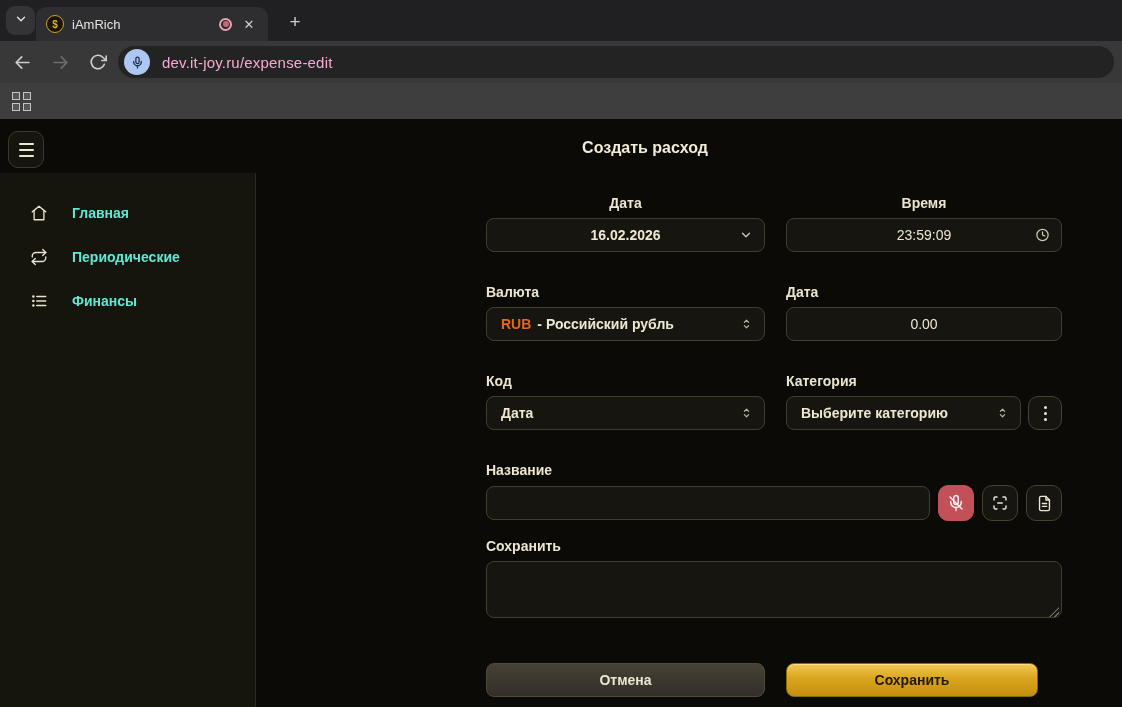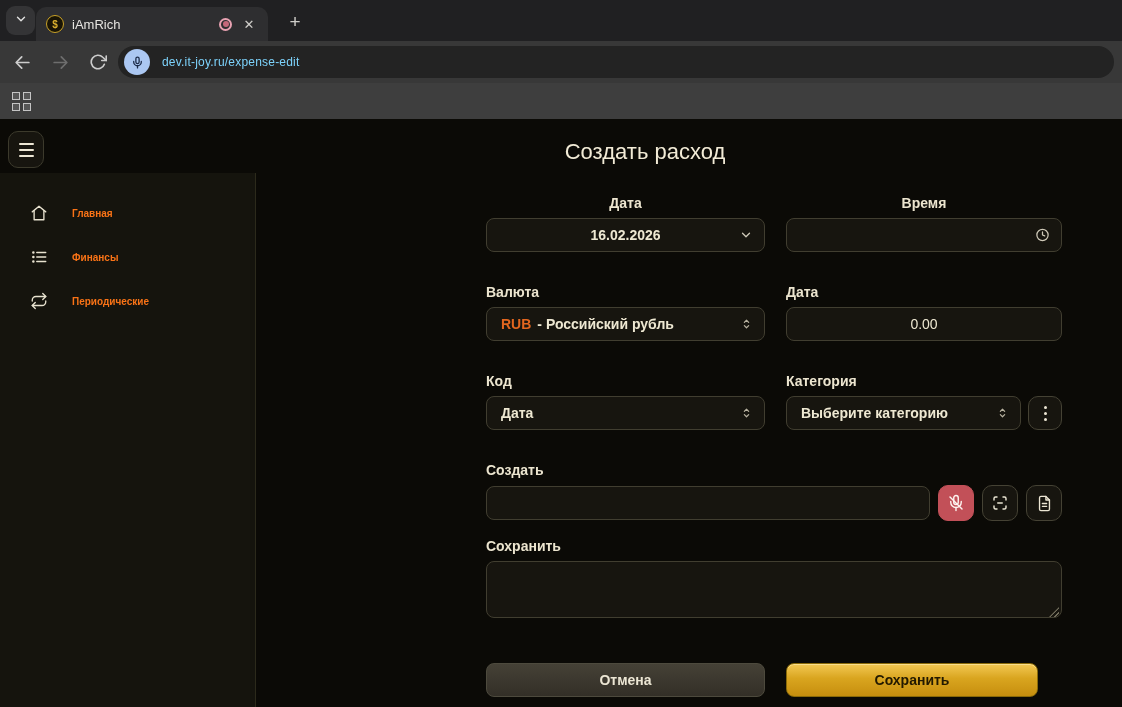--- a/index.html
+++ b/index.html
@@ -22,39 +22,39 @@
   .new-tab-btn { position:absolute; left:283px; top:10px; width:24px; height:24px; color:#cfcdc9; font-size:19px;
     display:flex; align-items:center; justify-content:center; cursor:pointer; border-radius:50%; }
 
   .toolbar { position:relative; height:42px; background:#383838; display:flex; align-items:center; }
   .nav-btn { width:32px; height:32px; display:flex; align-items:center; justify-content:center; margin-left:6px; cursor:pointer; }
   .nav-btn svg { stroke:#cdcdcd; }
   .nav-btn.disabled svg { stroke:#6e6e6e; }
   .omnibox { position:absolute; left:118px; top:5px; width:996px; height:32px; background:#232323; border-radius:16px;
     display:flex; align-items:center; padding:0 6px; gap:12px; }
   .mic-badge { width:26px; height:26px; border-radius:50%; background:#abc7f2; display:flex; align-items:center; justify-content:center; cursor:pointer; }
-  .url-text { color:#7dd3fc; font-size:12px; letter-spacing:.2px; }
+  .url-text { color:#f9a8d4; font-size:15px; letter-spacing:.2px; }
 
   .bookmarks { height:36px; background:#3e3e3e; display:flex; align-items:center; padding-left:12px; }
   .apps-grid { display:grid; grid-template-columns:8px 8px; grid-template-rows:8px 8px; gap:3px; cursor:pointer; }
   .apps-grid span { width:8px; height:8px; border:1.5px solid #c4c4c4; background:#565656; }
 
   
   .page { position:relative; width:1122px; height:588px; background:#0b0a06; }
   .hamburger { position:absolute; left:8px; top:12px; width:36px; height:37px; background:#17150f;
     border:1px solid #3c3a2c; border-radius:10px; display:flex; flex-direction:column; align-items:center;
     justify-content:center; gap:4px; cursor:pointer; }
   .hamburger i { display:block; width:15px; height:2px; background:#ece6d4; border-radius:1px; }
   .page-title { position:absolute; left:645px; top:20px; transform:translateX(-50%); color:#f2ebd6;
-    font-size:22px; font-weight:400; white-space:nowrap; }
+    font-size:16px; font-weight:700; white-space:nowrap; }
 
   .sidebar { position:absolute; left:0; top:54px; width:256px; height:534px; background:#15140d; border-right:1px solid #2c2a1b; padding-top:18px; }
   .side-item { display:flex; align-items:center; gap:24px; height:44px; padding-left:30px; cursor:pointer; }
   .side-item svg { stroke:#e8e2cf; }
-  .side-item .lbl { color:#f97316; font-size:10px; font-weight:600; }
+  .side-item .lbl { color:#5eead4; font-size:14px; font-weight:600; }
 
   
   .form { position:absolute; left:486px; top:76px; width:576px; }
   .row2 { display:flex; gap:21px; margin-bottom:32px; }
   .col-a { width:279px; } .col-b { width:276px; }
   .f-label { display:block; color:#ece5cf; font-size:14px; font-weight:700; line-height:17px; margin-bottom:6px; }
   .f-label.center { text-align:center; }
   .field { position:relative; height:34px; background:#17150f; border:1px solid #413e30; border-radius:8px;
     display:flex; align-items:center; padding:0 14px; color:#eee8d2; font-size:14px; }
   .field.select { cursor:pointer; font-weight:600; }
@@ -165,57 +165,58 @@
     <div class="sidebar">
       <div class="side-item">
         <svg width="18" height="18" viewBox="0 0 24 24" fill="none" stroke-width="1.8" stroke-linecap="round" stroke-linejoin="round">
             <path d="M3 10.5 12 3l9 7.5"></path>
             <path d="M5.5 9v12h13V9"></path>
           </svg>
         <span class="lbl">Главная</span>
       </div>
       <div class="side-item">
         <svg width="18" height="18" viewBox="0 0 24 24" fill="none" stroke-width="1.8" stroke-linecap="round" stroke-linejoin="round">
+            <polyline points="17 2 21 6 17 10"></polyline>
+            <path d="M3 12v-1a5 5 0 0 1 5-5h13"></path>
+            <polyline points="7 22 3 18 7 14"></polyline>
+            <path d="M21 12v1a5 5 0 0 1-5 5H3"></path>
+          </svg>
+        <span class="lbl">Периодические</span>
+      </div>
+      <div class="side-item">
+        <svg width="18" height="18" viewBox="0 0 24 24" fill="none" stroke-width="1.8" stroke-linecap="round" stroke-linejoin="round">
             <line x1="9" y1="6" x2="21" y2="6"></line>
             <line x1="9" y1="12" x2="21" y2="12"></line>
             <line x1="9" y1="18" x2="21" y2="18"></line>
             <circle cx="4.5" cy="6" r="0.8" fill="#e8e2cf"></circle>
             <circle cx="4.5" cy="12" r="0.8" fill="#e8e2cf"></circle>
             <circle cx="4.5" cy="18" r="0.8" fill="#e8e2cf"></circle>
           </svg>
         <span class="lbl">Финансы</span>
-      </div>
-      <div class="side-item">
-        <svg width="18" height="18" viewBox="0 0 24 24" fill="none" stroke-width="1.8" stroke-linecap="round" stroke-linejoin="round">
-            <polyline points="17 2 21 6 17 10"></polyline>
-            <path d="M3 12v-1a5 5 0 0 1 5-5h13"></path>
-            <polyline points="7 22 3 18 7 14"></polyline>
-            <path d="M21 12v1a5 5 0 0 1-5 5H3"></path>
-          </svg>
-        <span class="lbl">Периодические</span>
       </div>
     </div>
 
     <div class="form">
 
       <div class="row2">
         <div class="col-a">
           <span class="f-label center">Дата</span>
           <div class="field select center">
             <span>16.02.2026</span>
             <span class="trail">
               <svg width="14" height="14" viewBox="0 0 24 24" fill="none" stroke="#cfc9b8" stroke-width="2.2" stroke-linecap="round" stroke-linejoin="round">
                   <polyline points="6 9 12 15 18 9"></polyline>
                 </svg>
             </span>
           </div>
         </div>
         <div class="col-b">
           <span class="f-label center">Время</span>
           <div class="field">
+            <input class="center" value="23:59:09" style="">
             <span class="trail">
               <svg width="15" height="15" viewBox="0 0 24 24" fill="none" stroke="#cfc9b8" stroke-width="2" stroke-linecap="round" stroke-linejoin="round">
                   <circle cx="12" cy="12" r="9"></circle>
                   <polyline points="12 7 12 12 15.5 13.5"></polyline>
                 </svg>
             </span>
           </div>
         </div>
       </div>
 
@@ -271,21 +272,21 @@
                   <i></i>
                   <i></i>
                   <i></i>
                 </span>
             </div>
           </div>
         </div>
       </div>
 
       <div class="row-full">
-        <span class="f-label">Создать</span>
+        <span class="f-label">Название</span>
         <div class="name-line">
           <div class="field">
             <input value="" style="">
           </div>
           <div class="icon-btn red">
             <svg width="18" height="18" viewBox="0 0 24 24" fill="none" stroke-width="1.9" stroke-linecap="round" stroke-linejoin="round">
                 <path d="M12 2a3 3 0 0 1 3 3v6a3 3 0 0 1-6 0V5a3 3 0 0 1 3-3z"></path>
                 <path d="M19 10v1a7 7 0 0 1-14 0v-1"></path>
                 <line x1="12" y1="18" x2="12" y2="22"></line>
                 <line x1="4" y1="4" x2="20" y2="20"></line>

